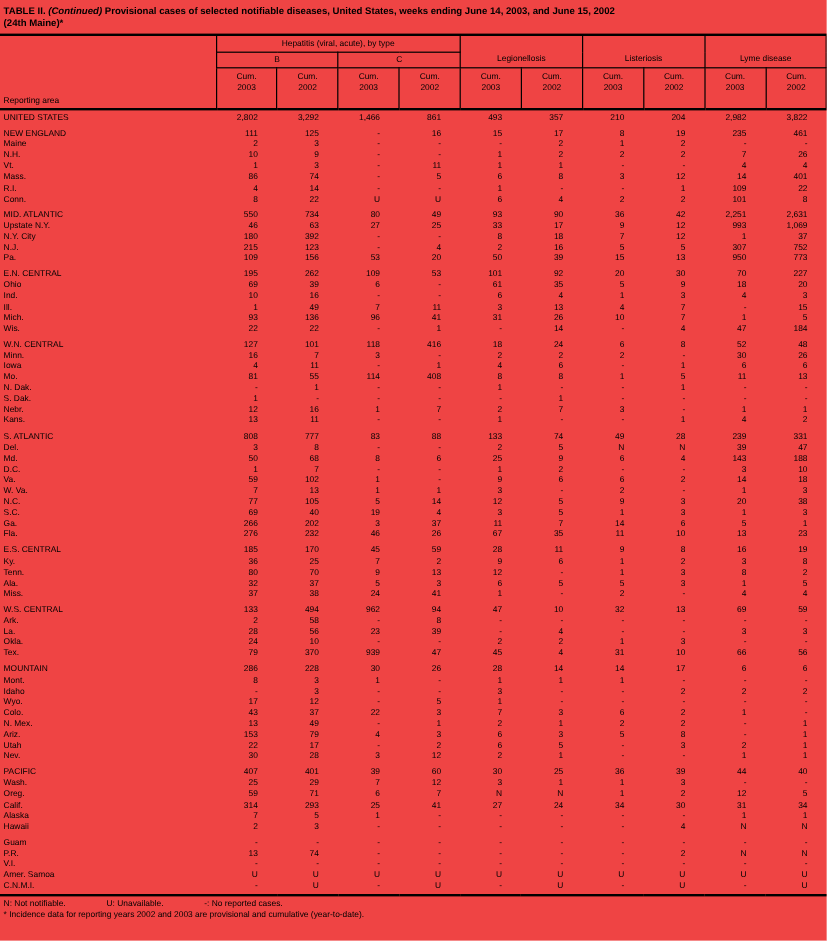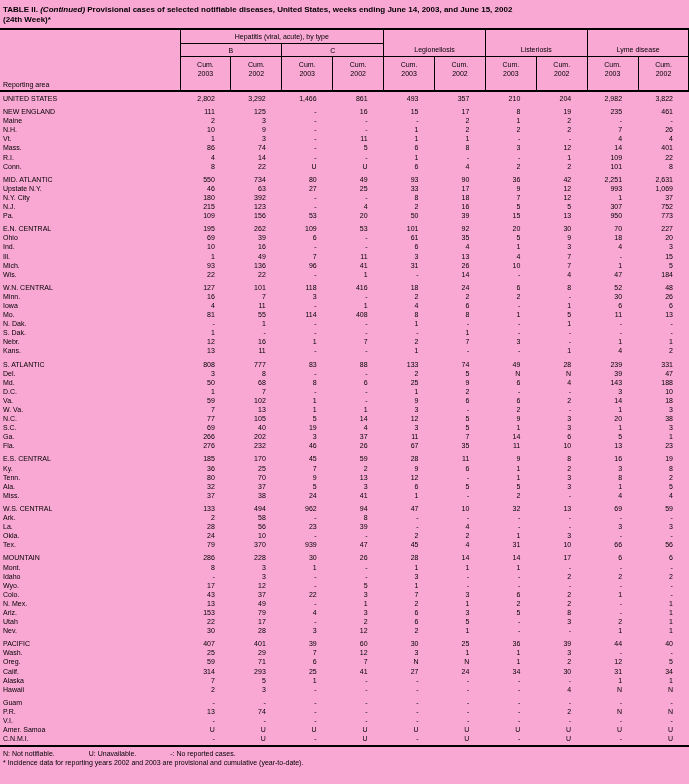--- a/index.html
+++ b/index.html
@@ -1,17 +1,17 @@
 <!DOCTYPE html>
 <html><head>
 <meta charset="utf-8">
 <style>
   html,body { margin:0; padding:0; background:#fff; }
   .page {
-    width:689px; height:784px; background:#f9a8d4; color:#000;
+    width:689px; height:784px; background:#ef4444; color:#000;
     font-family:"Liberation Sans","DejaVu Sans",sans-serif;
     position:relative; overflow:hidden; box-sizing:border-box;
   }
   .title-block { padding:5px 4px 3px 3px; font-size:8px; font-weight:bold; line-height:10px; }
   .title-block .cont { font-style:italic; }
   .table-wrap { border-top:2px solid #000; margin:0; }
   table { border-collapse:collapse; width:689px; table-layout:fixed; }
   col.c-label { width:180px; }
   col.c-num { width:50.9px; }
   thead th { font-weight:normal; font-size:7px; padding:0; }
@@ -29,21 +29,21 @@
   .footnotes { margin:2px 4px 0 3px; font-size:7px; line-height:9px; }
   .legend span { margin-right:34px; }
 </style>
 </head>
 <body>
 
 <div class="page">
 
   <div class="title-block">
     <span>TABLE II. </span><span class="cont">(Continued)</span><span> Provisional cases of selected notifiable diseases, United States, weeks ending June 14, 2003, and June 15, 2002</span><br>
-    <span>(24th Week)*</span>
+    <span>(24th Maine)*</span>
   </div>
 
   <div class="table-wrap">
     <table>
       <colgroup>
         <col class="c-label">
         <col class="c-num">
           <col class="c-num">
           <col class="c-num">
           <col class="c-num">

